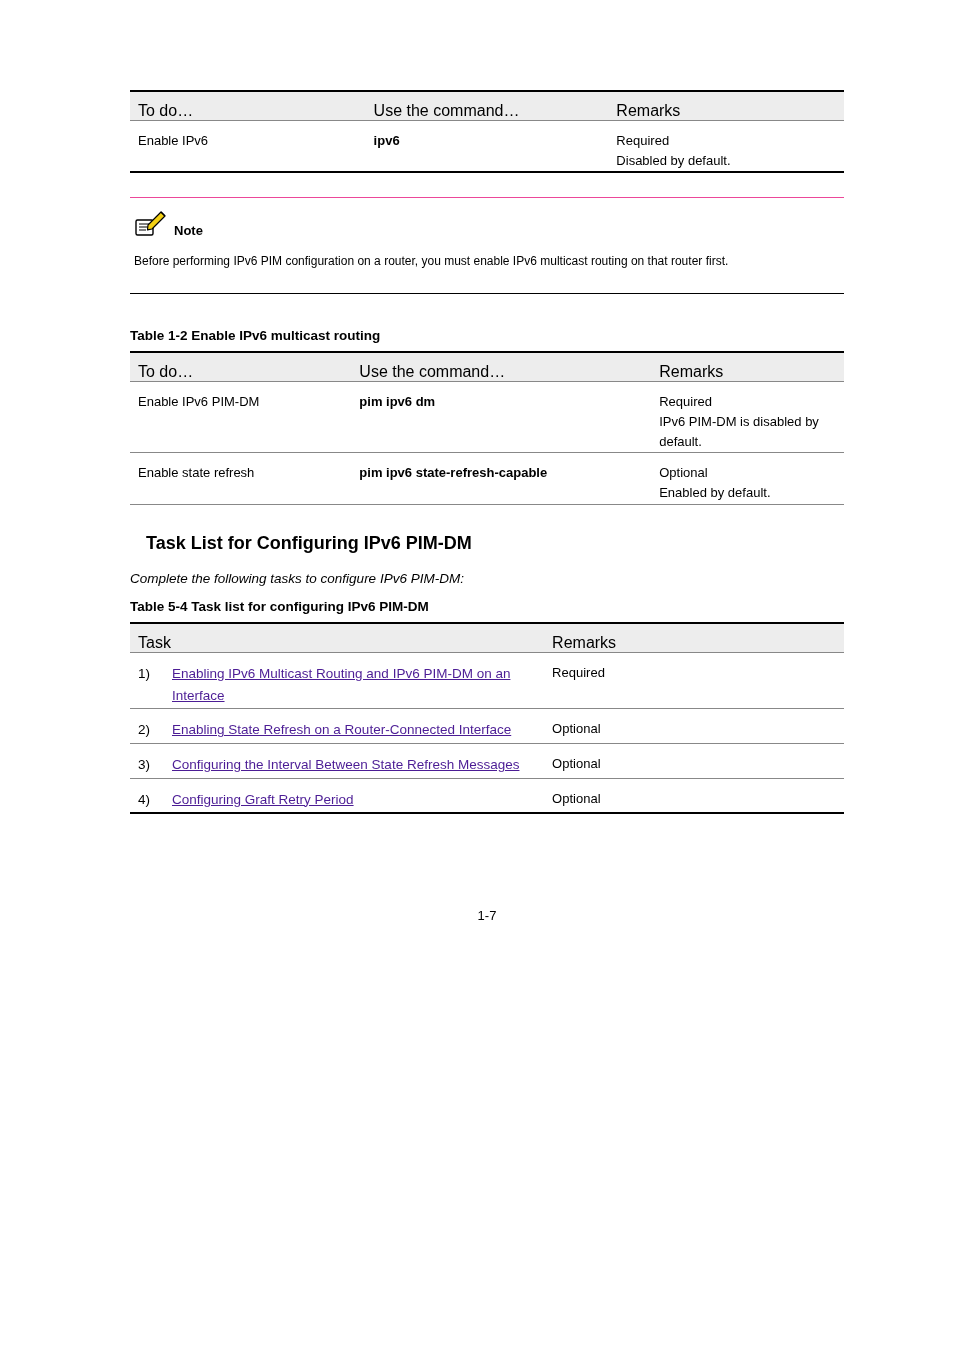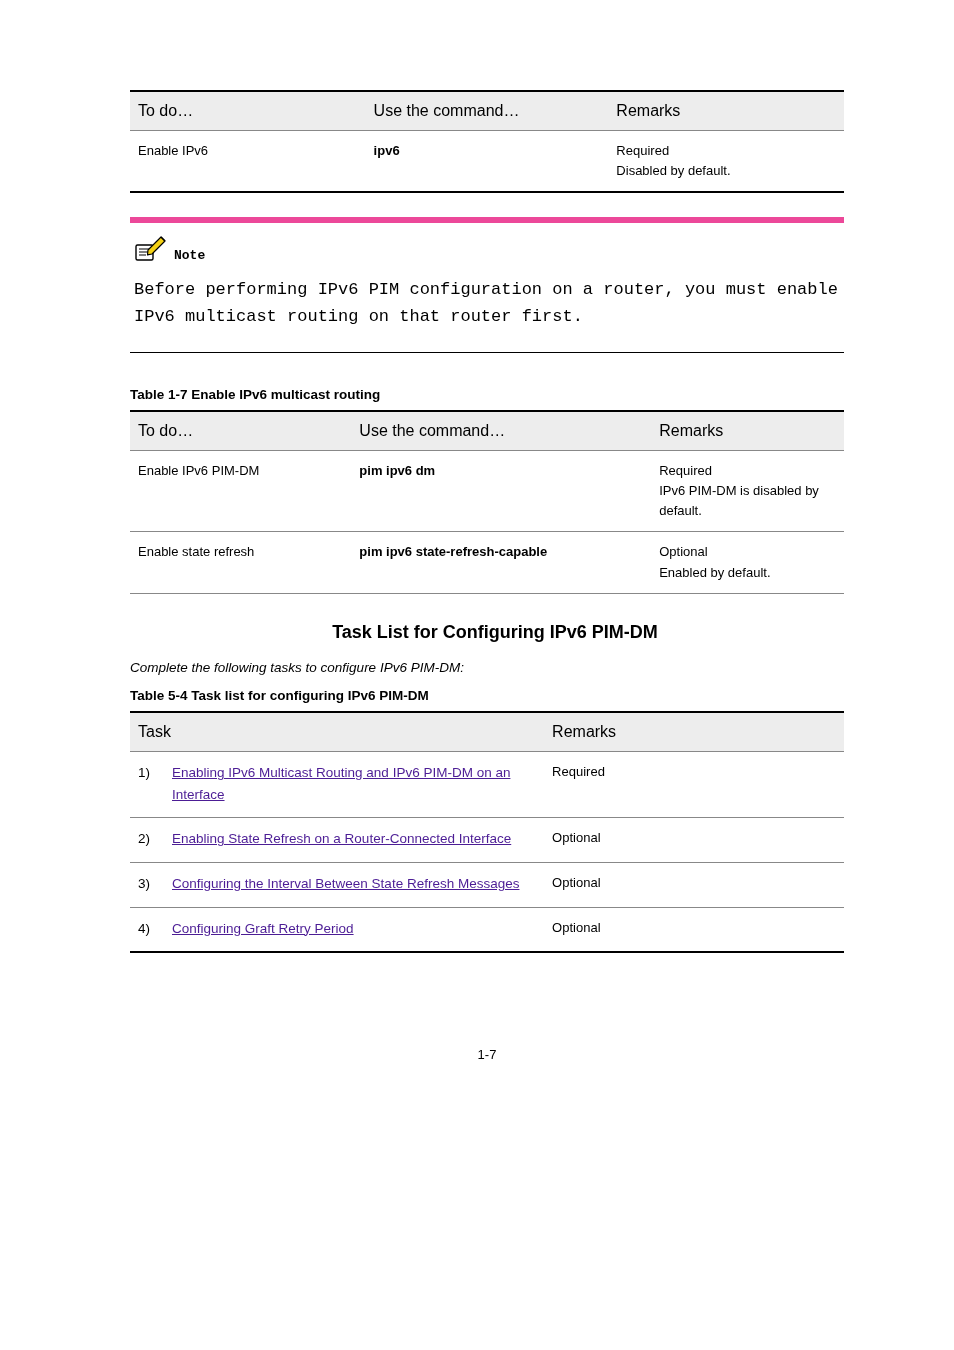--- a/index.html
+++ b/index.html
@@ -1,38 +1,38 @@
 <!DOCTYPE html>
 <html><head>
 <meta charset="utf-8">
 <style>
   * { box-sizing: border-box; margin: 0; padding: 0; }
   html, body { width: 954px; background: #fff; font-family: Arial, sans-serif; color: #000; }
   .page { padding: 90px 110px 40px 130px; }
   .tbl { width: 100%; border-collapse: collapse; margin-bottom: 6px; table-layout: fixed; }
-  .tbl th, .tbl td { text-align: left; vertical-align: top; padding: 10px 8px 10px 8px; }
+  .tbl th, .tbl td { text-align: left; vertical-align: top; padding: 10px 8px 0 8px; }
   .tbl th { background: #ededed; font-weight: normal; border-top: 2px solid #000; border-bottom: 1px solid #888; }
   .tbl td { border-bottom: 1px solid #888; }
   .tbl1 th:nth-child(1), .tbl1 td:nth-child(1) { width: 33%; }
   .tbl1 th:nth-child(2), .tbl1 td:nth-child(2) { width: 34%; }
   .tbl1 th:nth-child(3), .tbl1 td:nth-child(3) { width: 33%; }
   .tbl2 th:nth-child(1), .tbl2 td:nth-child(1) { width: 31%; }
   .tbl2 th:nth-child(2), .tbl2 td:nth-child(2) { width: 42%; }
   .tbl2 th:nth-child(3), .tbl2 td:nth-child(3) { width: 27%; }
   .tbl3 th:nth-child(1), .tbl3 td:nth-child(1) { width: 58%; }
   .tbl3 th:nth-child(2), .tbl3 td:nth-child(2) { width: 42%; }
   .tbl tr.lastrow td { border-bottom: 2px solid #000; }
-  .notebox { border-top: 6px solid #ec4899; border-bottom: 1px solid #000; margin: 24px 0 34px 0; padding: 12px 4px 22px 4px; font-family: Liberation Mono, monospace; }
+  .notebox { border-top: 1px solid #ec4899; border-bottom: 1px solid #000; margin: 24px 0 34px 0; padding: 12px 4px 22px 4px; }
   .notehead { display: flex; align-items: flex-end; gap: 6px; margin-bottom: 14px; }
   .notehead .icon { width: 34px; height: 28px; }
   .notehead .label { font-weight: bold; font-size: 13px; }
-  .note-para { font-size: 17px; line-height: 1.55; }
+  .note-para { font-size: 12px; line-height: 1.55; }
   .small { font-size: 13px; line-height: 1.55; }
   .caption { font-weight: bold; font-size: 13.5px; margin: 10px 0 8px 0; }
-  .h2 { font-weight: bold; font-size: 18px; margin: 28px 0 14px 16px; text-align: center; }
+  .h2 { font-weight: bold; font-size: 18px; margin: 28px 0 14px 16px; }
   .para { font-size: 13.5px; line-height: 1.6; margin-bottom: 6px; font-style: italic; }
   .link { color: #4c1d95; text-decoration: underline; }
   .list-item { display: flex; font-size: 13.5px; line-height: 1.6; margin-bottom: 2px; }
   .list-item .bullet { width: 34px; flex: none; }
   .footer { text-align: center; font-size: 13px; margin-top: 94px; }
   .tbl td.cmd { font-family: Arial, sans-serif; }
 </style>
 </head>
 <body>
 <div class="page">
@@ -63,21 +63,21 @@
         <path d="M5 14 h11 M5 17 h11 M5 20 h7" stroke="#000" stroke-width="1"></path>
         <path d="M14 15 L27 2 L31 6 L18 19 L13.5 19.8 Z" fill="#f4d114" stroke="#000" stroke-width="1.2" stroke-linejoin="round"></path>
         <path d="M27 2 L31 6" stroke="#000" stroke-width="1.2"></path>
       </svg>
     </span>
     <span class="label">Note</span>
   </div>
   <p class="note-para">Before performing IPv6 PIM configuration on a router, you must enable IPv6 multicast routing on that router first.</p>
 </div>
 
-<p class="caption">Table 1-7 Enable IPv6 multicast routing</p>
+<p class="caption">Table 1-2 Enable IPv6 multicast routing</p>
 
 <table class="tbl tbl2">
   <thead>
     <tr>
       <th>To do…</th>
       <th>Use the command…</th>
       <th>Remarks</th>
     </tr>
   </thead>
   <tbody>

